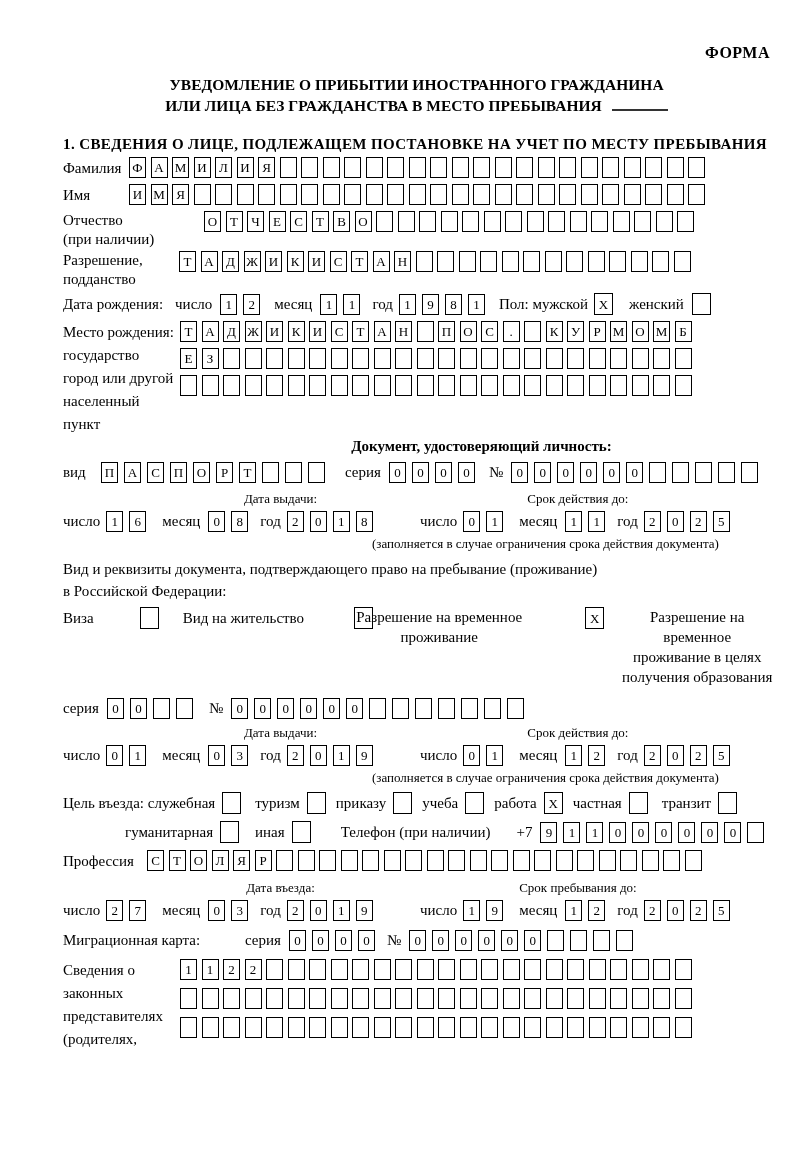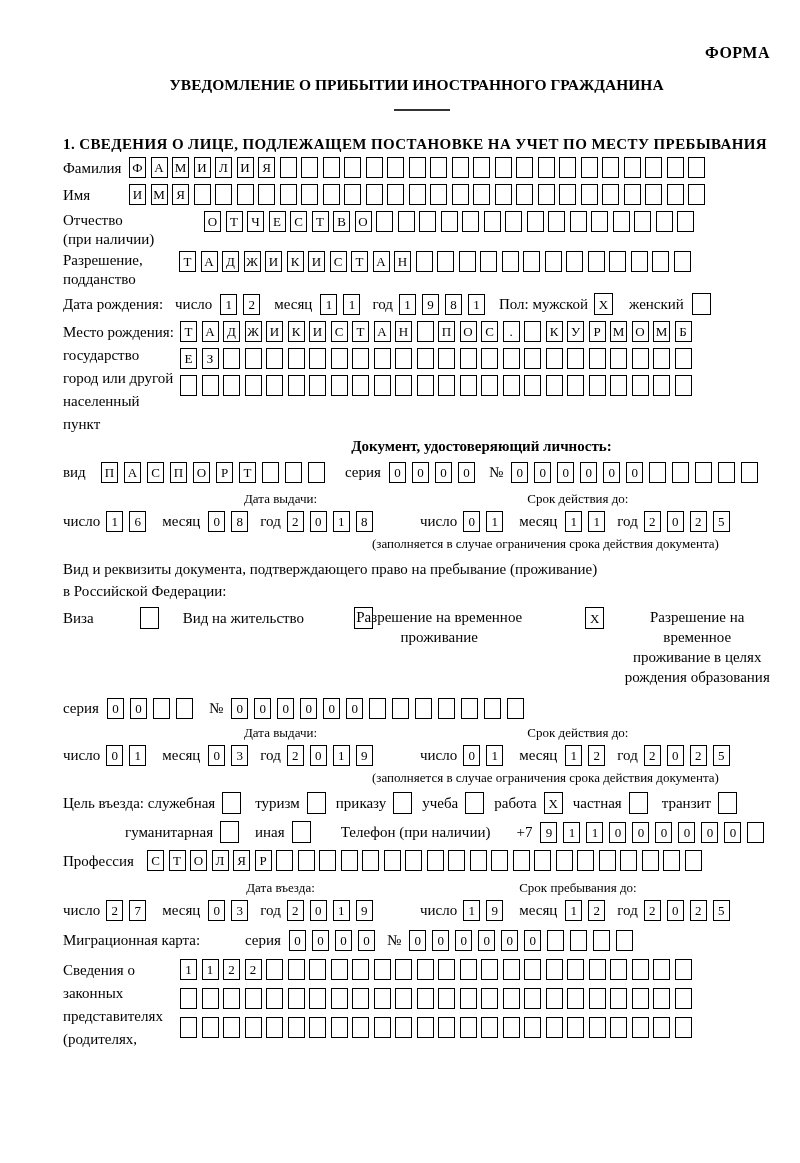--- a/index.html
+++ b/index.html
@@ -72,21 +72,21 @@
 <body>
 
 <div class="page">
 
 
   <div class="forma">ФОРМА</div>
 
   <div class="title">
     <div>УВЕДОМЛЕНИЕ О ПРИБЫТИИ ИНОСТРАННОГО ГРАЖДАНИНА</div>
     <div>
-      <span class="blank-underline"></span>
+      <span>ИЛИ ЛИЦА БЕЗ ГРАЖДАНСТВА В МЕСТО ПРЕБЫВАНИЯ</span><span class="blank-underline"></span>
     </div>
   </div>
 
   <div class="section-heading">1. СВЕДЕНИЯ О ЛИЦЕ, ПОДЛЕЖАЩЕМ ПОСТАНОВКЕ НА УЧЕТ ПО МЕСТУ ПРЕБЫВАНИЯ</div>
 
   <div class="row">
     <span class="lbl w-surname">Фамилия</span>
     <span class="cells">
         <span class="cell">Ф</span>
         <span class="cell">А</span>
@@ -445,21 +445,21 @@
         <span>проживание</span>
       </span>
       <span class="cells cb ml8">
           <span class="cell">X</span>
         </span>
     </div>
     <div class="permit-item ml14">
       <span class="permit-multi pm3">
         <span>Разрешение на временное</span><br>
         <span>проживание в целях</span><br>
-        <span>рождения образования</span>
+        <span>получения образования</span>
       </span>
       <span class="cells cb ml8">
           <span class="cell"></span>
         </span>
     </div>
   </div>
 
   <div class="row" style="align-items:center; margin-bottom:6px;">
     <span class="lbl mr8">серия</span>
     <span class="cells dates">

